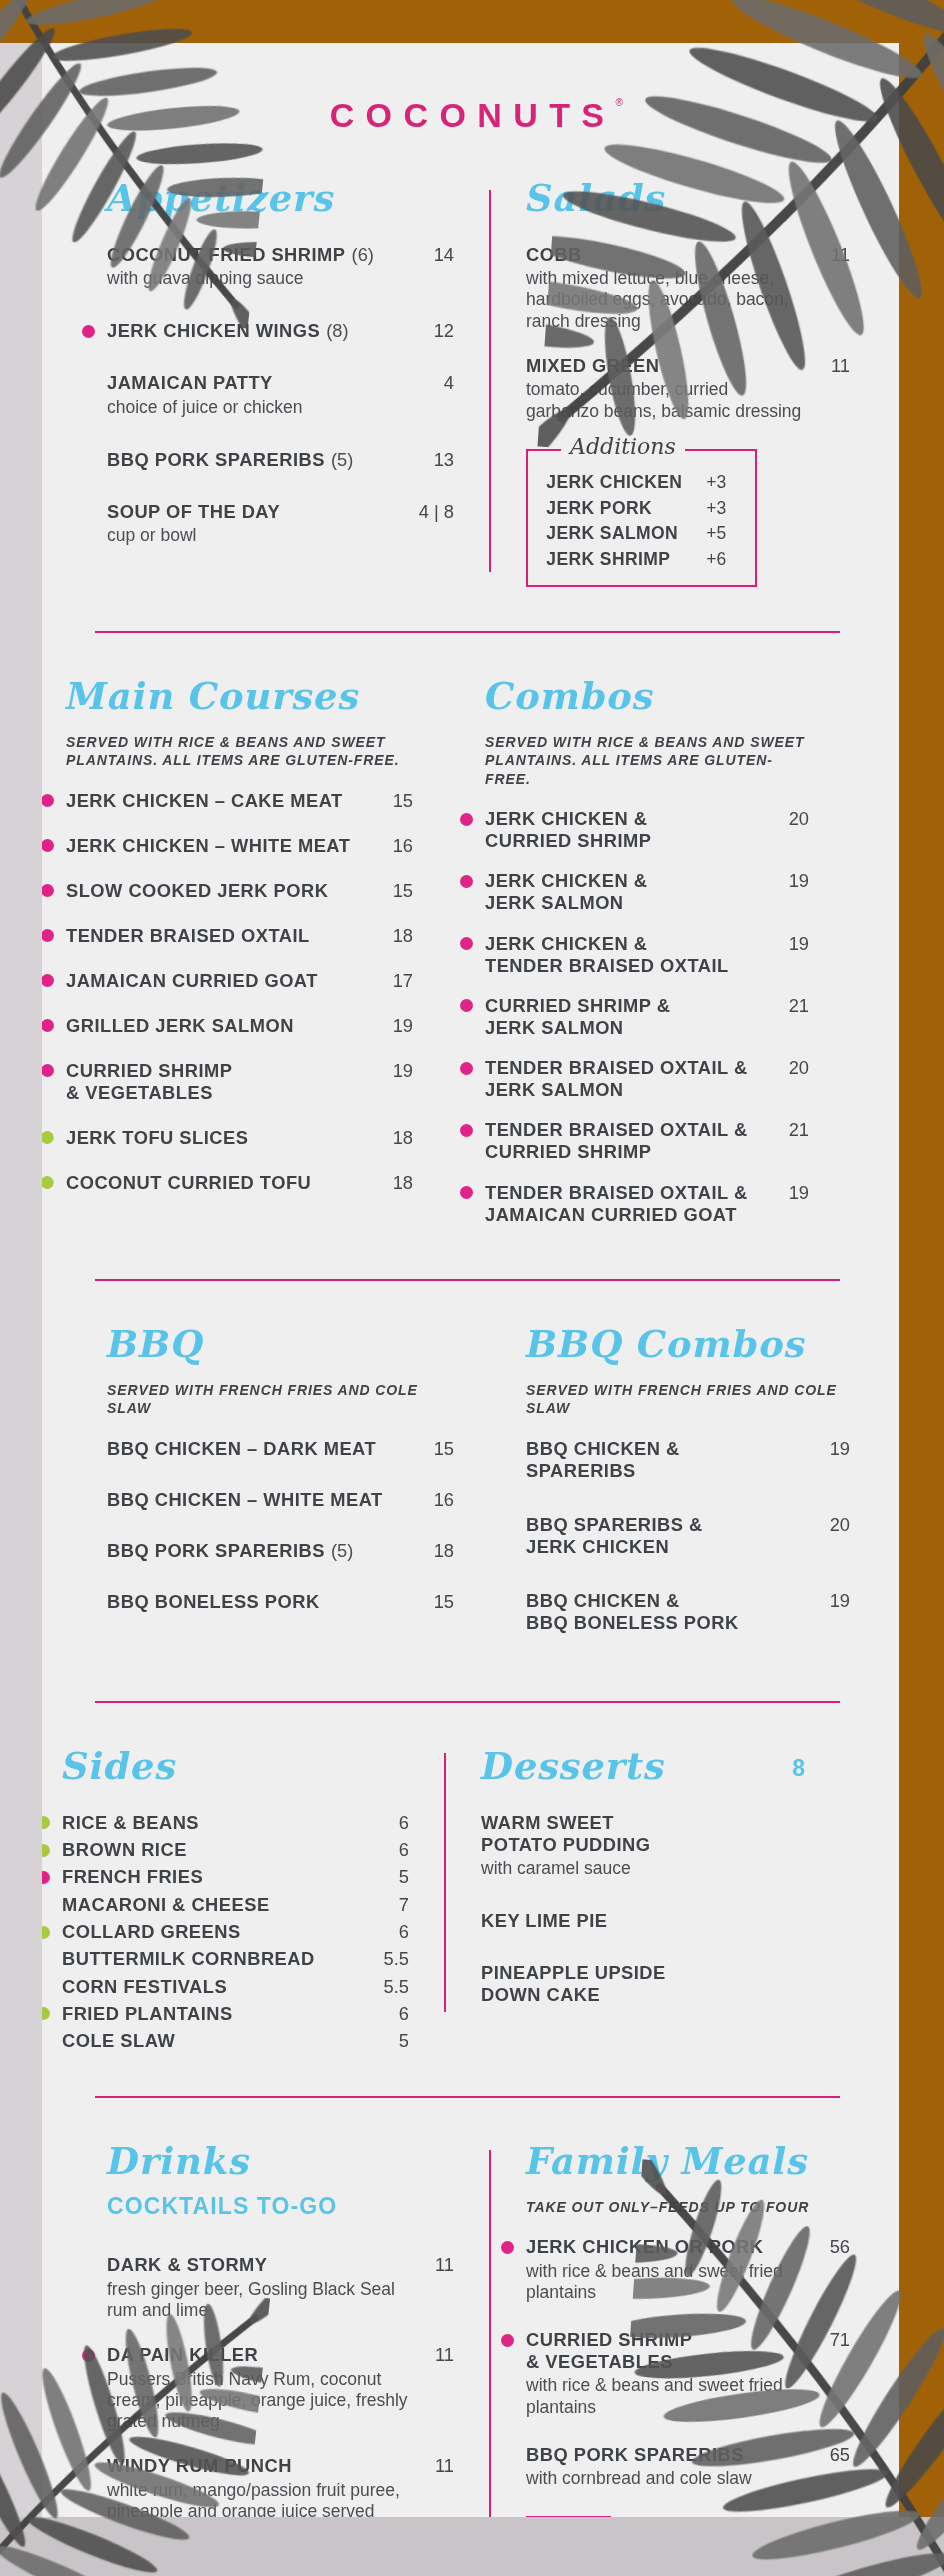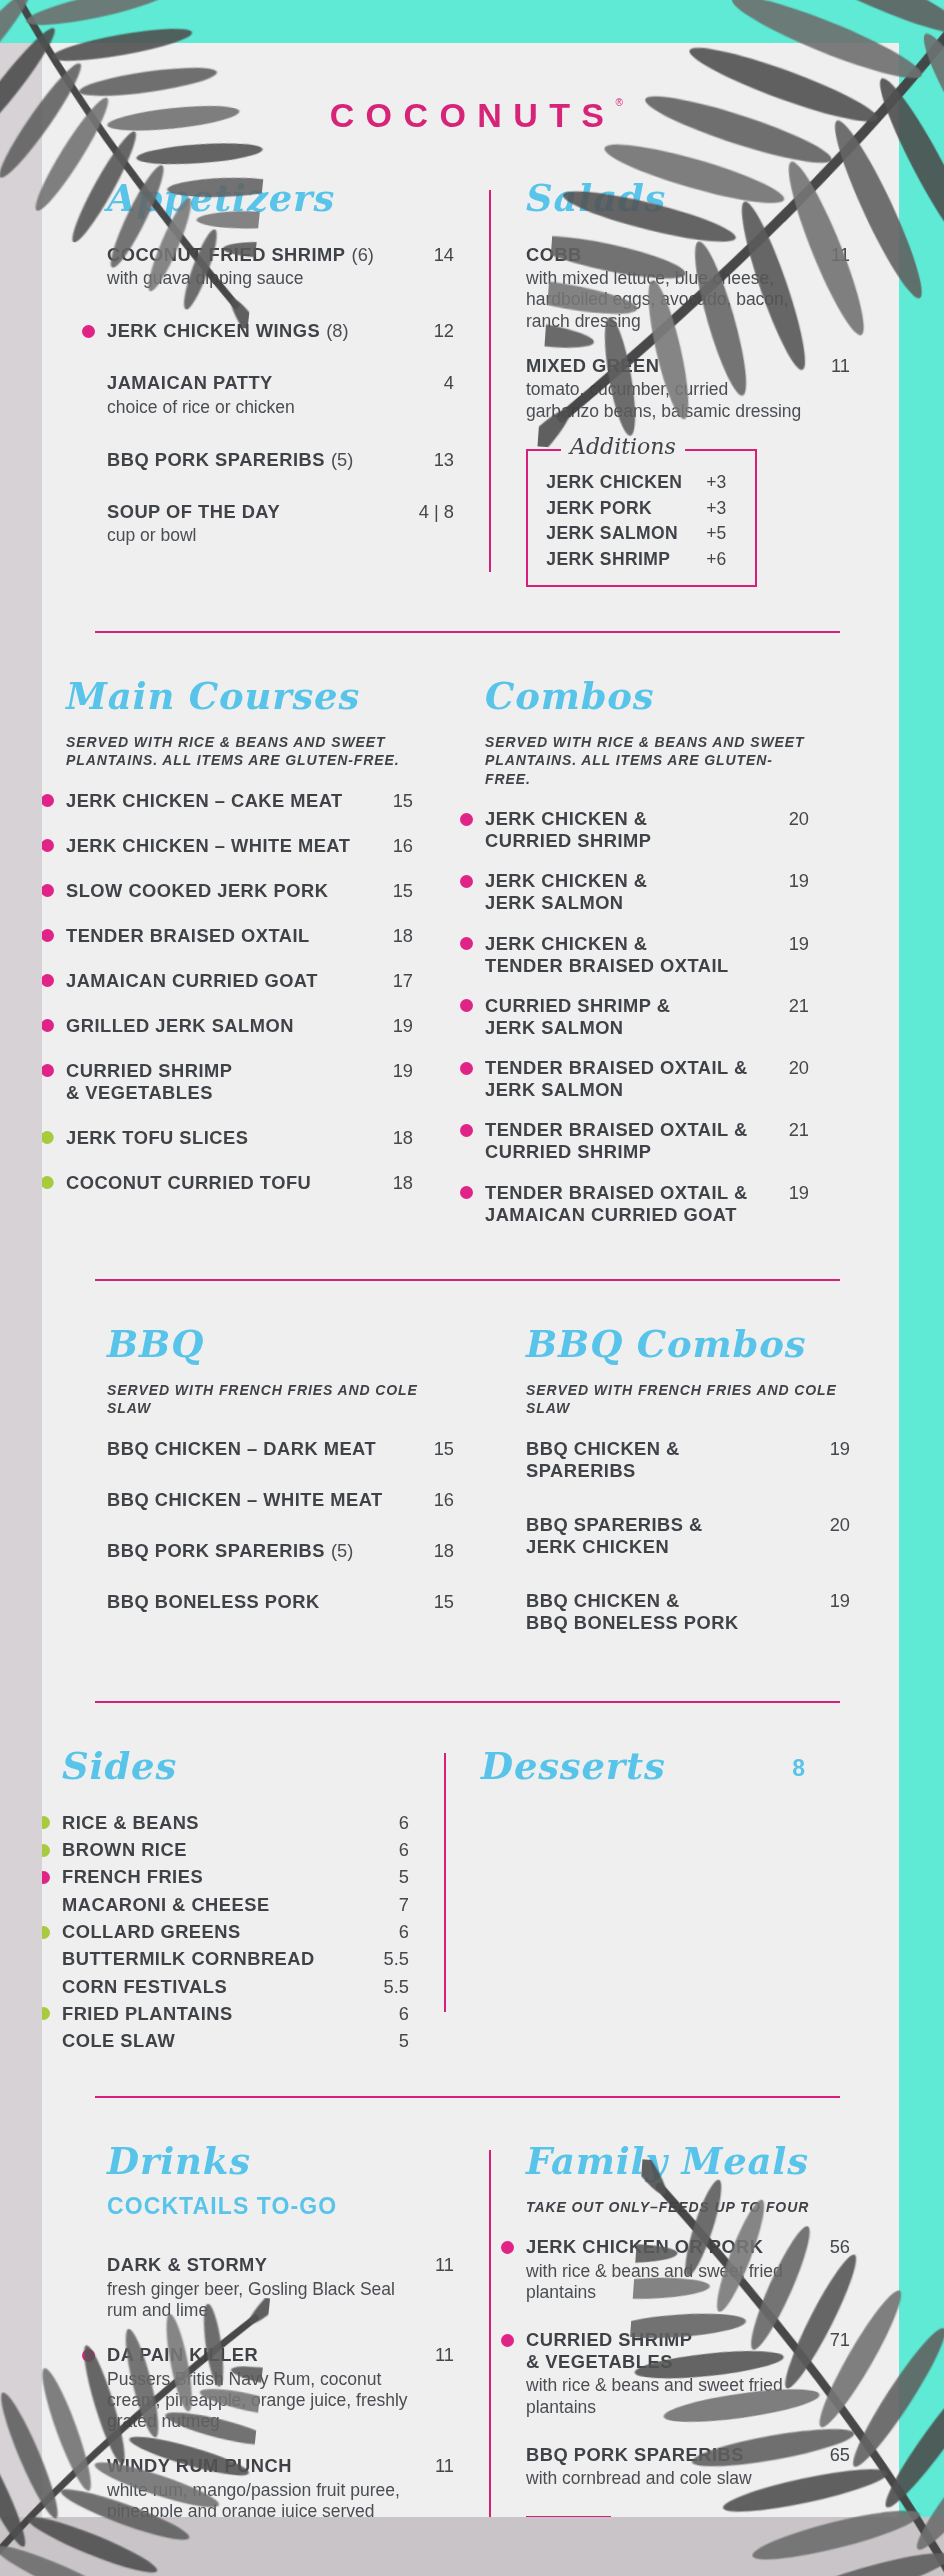--- a/index.html
+++ b/index.html
@@ -1,17 +1,17 @@
 <!DOCTYPE html>
 <html style="font-size:12.2px"><head>
 <meta charset="utf-8">
 <style>
   html,body{margin:0;padding:0;}
   body{font-family:"Liberation Sans",sans-serif;}
-  .canvas{position:relative;width:944px;height:2576px;overflow:hidden;background:#5eead4;}
+  .canvas{position:relative;width:944px;height:2576px;overflow:hidden;background:#a16207;}
   .bg-bottom{position:absolute;left:0;top:2517px;width:944px;height:59px;background:#c9c4c7;}
   .bg-wedge{position:absolute;left:0;top:43px;width:42px;height:2474px;background:#d7d2d5;}
   .card{position:absolute;left:42px;top:43px;width:857px;height:2474px;background:#f0eff0;overflow:hidden;}
 
   
   .palm{position:absolute;pointer-events:none;z-index:6;opacity:.96;}
   .palm-tl{left:-72px;top:-99px;width:343px;height:411px;transform:scaleY(-1) rotate(-6deg);}
   .palm-tr{right:-99px;top:-114px;width:487px;height:579px;transform:scaleY(-1) scaleX(-1) rotate(4deg);}
   .palm-br{right:-91px;bottom:-84px;width:411px;height:487px;transform:scaleX(-1) rotate(-4deg);}
   .palm-bl{left:-84px;bottom:-107px;width:335px;height:404px;transform:rotate(6deg);}
@@ -190,21 +190,21 @@
                 <div class="iname"><span class="nm">JERK CHICKEN WINGS</span><span class="qty">(8)</span></div>
 
               </div>
               <div class="iprice">12</div>
             </li>
 
             <li class="item">
 
               <div class="imain">
                 <div class="iname"><span class="nm">JAMAICAN PATTY</span></div>
-                <div class="idesc">choice of rice or chicken</div>
+                <div class="idesc">choice of juice or chicken</div>
               </div>
               <div class="iprice">4</div>
             </li>
 
             <li class="item">
 
               <div class="imain">
                 <div class="iname"><span class="nm">BBQ PORK SPARERIBS</span><span class="qty">(5)</span></div>
 
               </div>
@@ -638,20 +638,51 @@
               <div class="iprice">5</div>
             </li>
           </ul>
       </section>
 
       <section class="sec vline vline-desserts">
         <div class="sec-head">
           <h2 class="script">Desserts</h2>
           <div class="sec-price">8</div>
         </div>
+        <ul class="items gap-desserts">
+
+            <li class="item">
+
+              <div class="imain">
+                <div class="iname"><span class="nm">WARM SWEET
+POTATO PUDDING</span></div>
+                <div class="idesc">with caramel sauce</div>
+              </div>
+
+            </li>
+
+            <li class="item">
+
+              <div class="imain">
+                <div class="iname"><span class="nm">KEY LIME PIE</span></div>
+
+              </div>
+
+            </li>
+
+            <li class="item">
+
+              <div class="imain">
+                <div class="iname"><span class="nm">PINEAPPLE UPSIDE
+DOWN CAKE</span></div>
+
+              </div>
+
+            </li>
+          </ul>
       </section>
     </div>
     <div class="hdivider"></div>
 
     <div class="menu-row row-5">
       <section class="sec">
         <h2 class="script">Drinks</h2>
         <div class="subtitle">COCKTAILS TO-GO</div>
         <ul class="items gap-drinks">
 

